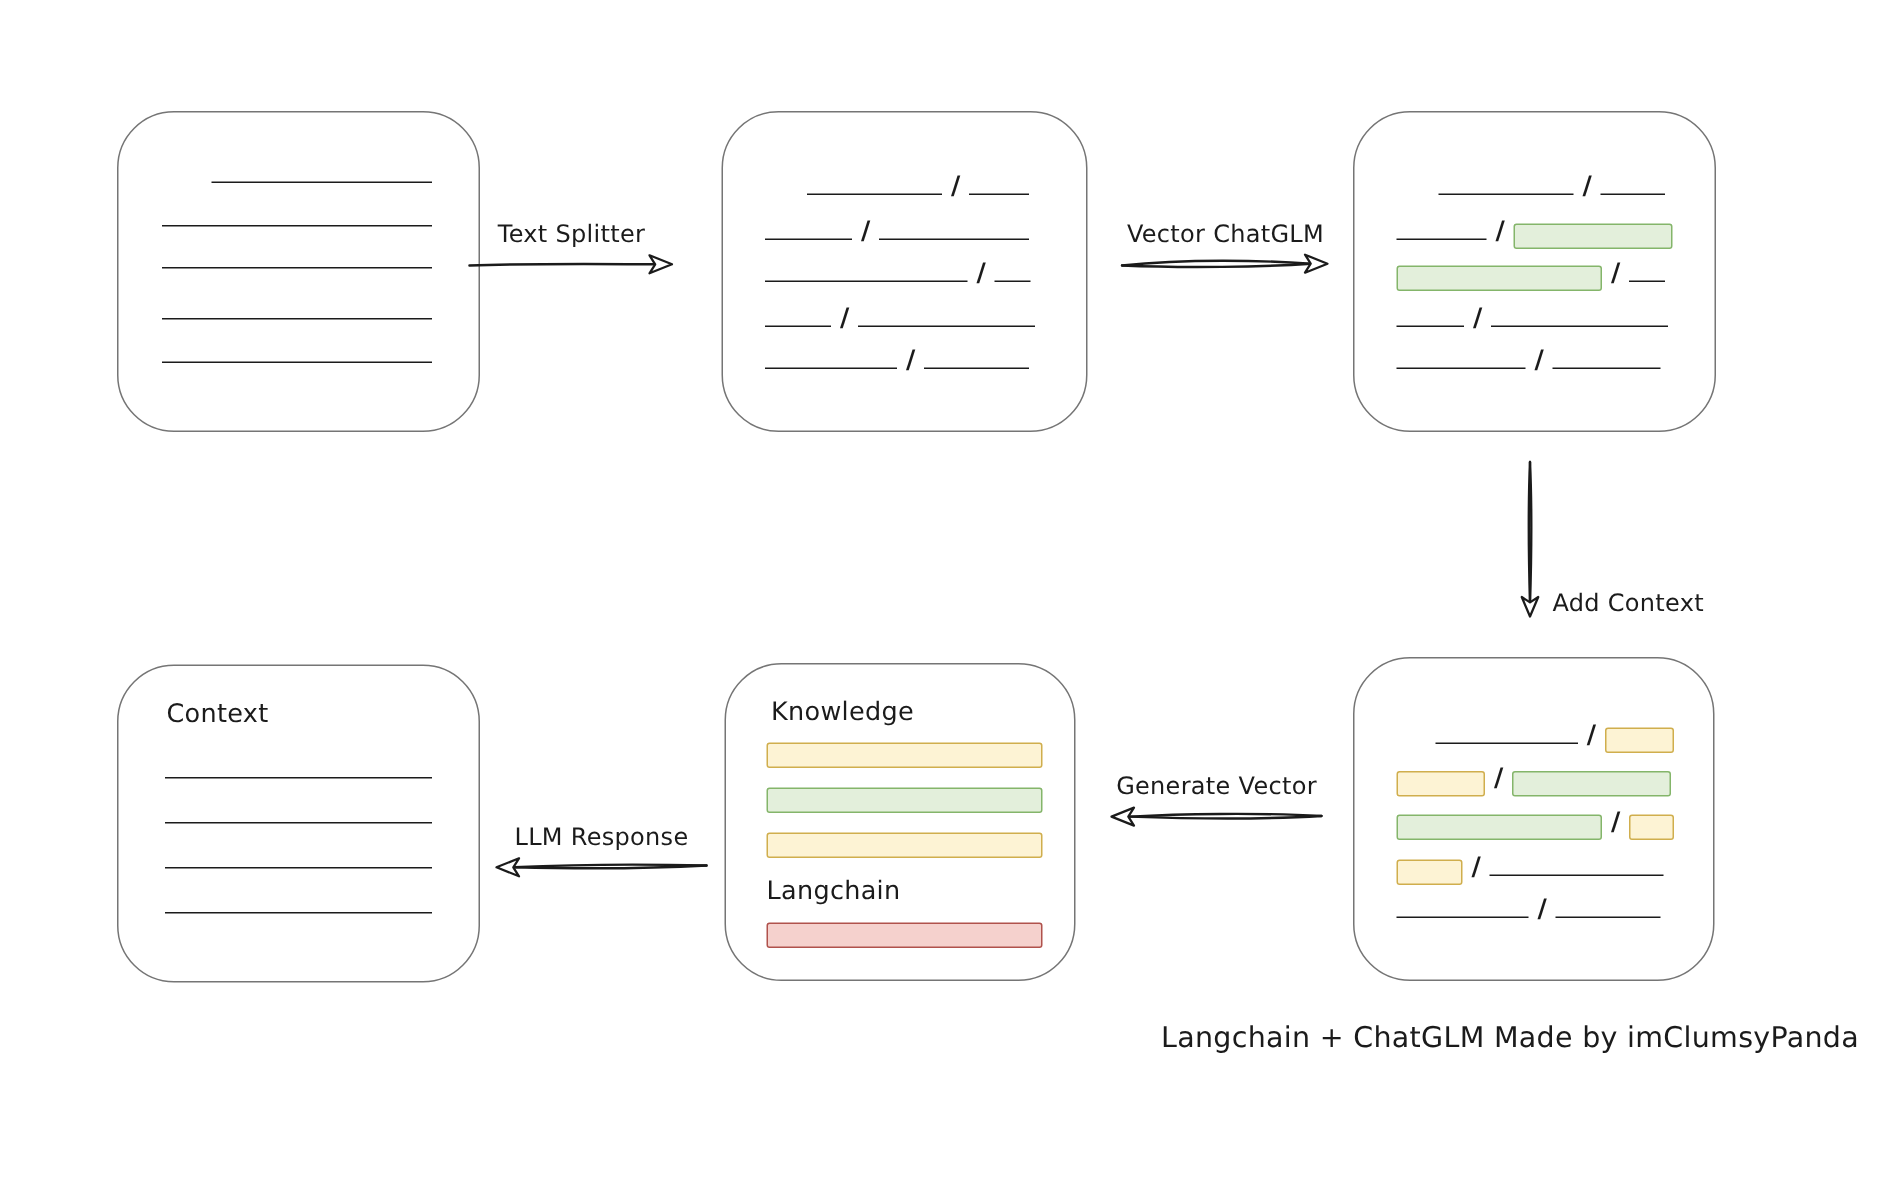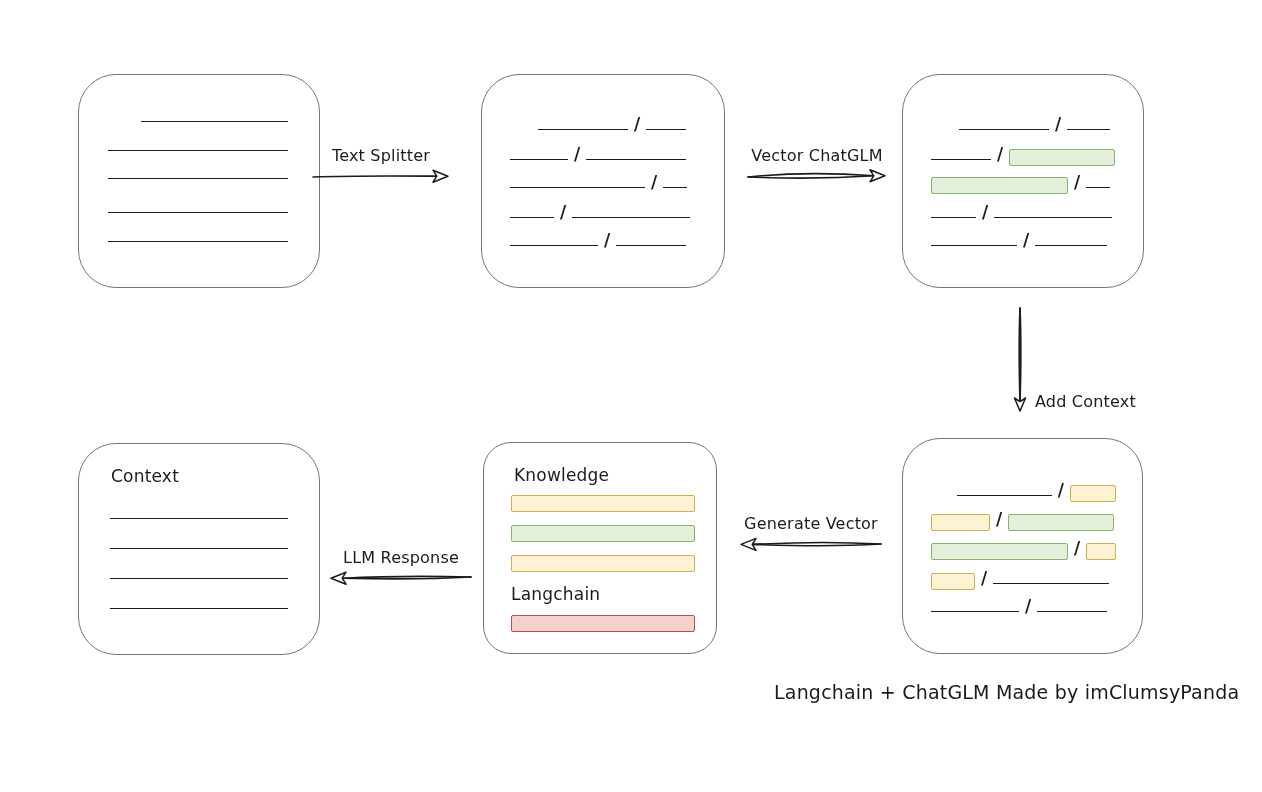--- a/index.html
+++ b/index.html
@@ -165,21 +165,21 @@
 
   <div class="arrow" style="left:738px;top:514px;width:146px;">
     <span class="albl">Generate Vector</span>
     <svg width="146" height="22" viewBox="0 0 146 22">
       <path d="M143 11 C 100 8.6, 48 9.6, 15 11.4" fill="none" stroke="#1b1b1b" stroke-width="1.6" stroke-linecap="round"></path>
       <path d="M143 11 C 100 13.6, 48 12.6, 15 11.4" fill="none" stroke="#1b1b1b" stroke-width="1.6" stroke-linecap="round"></path>
       <path d="M18 5.4 L3 11.4 L18 17.4 L14.2 11.4 Z" fill="#ffffff" stroke="#1b1b1b" stroke-width="1.5" stroke-linejoin="round"></path>
     </svg>
   </div>
 
-  <div class="box" style="left:483px;top:442px;width:232px;height:210px;border-radius:28px;">
+  <div class="box" style="left:483px;top:442px;width:232px;height:210px;">
     <span class="boxlabel" style="left:30px;top:22px;">Knowledge</span>
     <div class="bar y" style="top:52px;"></div>
     <div class="bar g" style="top:82px;"></div>
     <div class="bar y" style="top:112px;"></div>
     <span class="boxlabel" style="left:27px;top:141px;">Langchain</span>
     <div class="bar r" style="top:172px;"></div>
   </div>
 
   <div class="arrow" style="left:328px;top:548px;width:146px;">
     <span class="albl">LLM Response</span>

